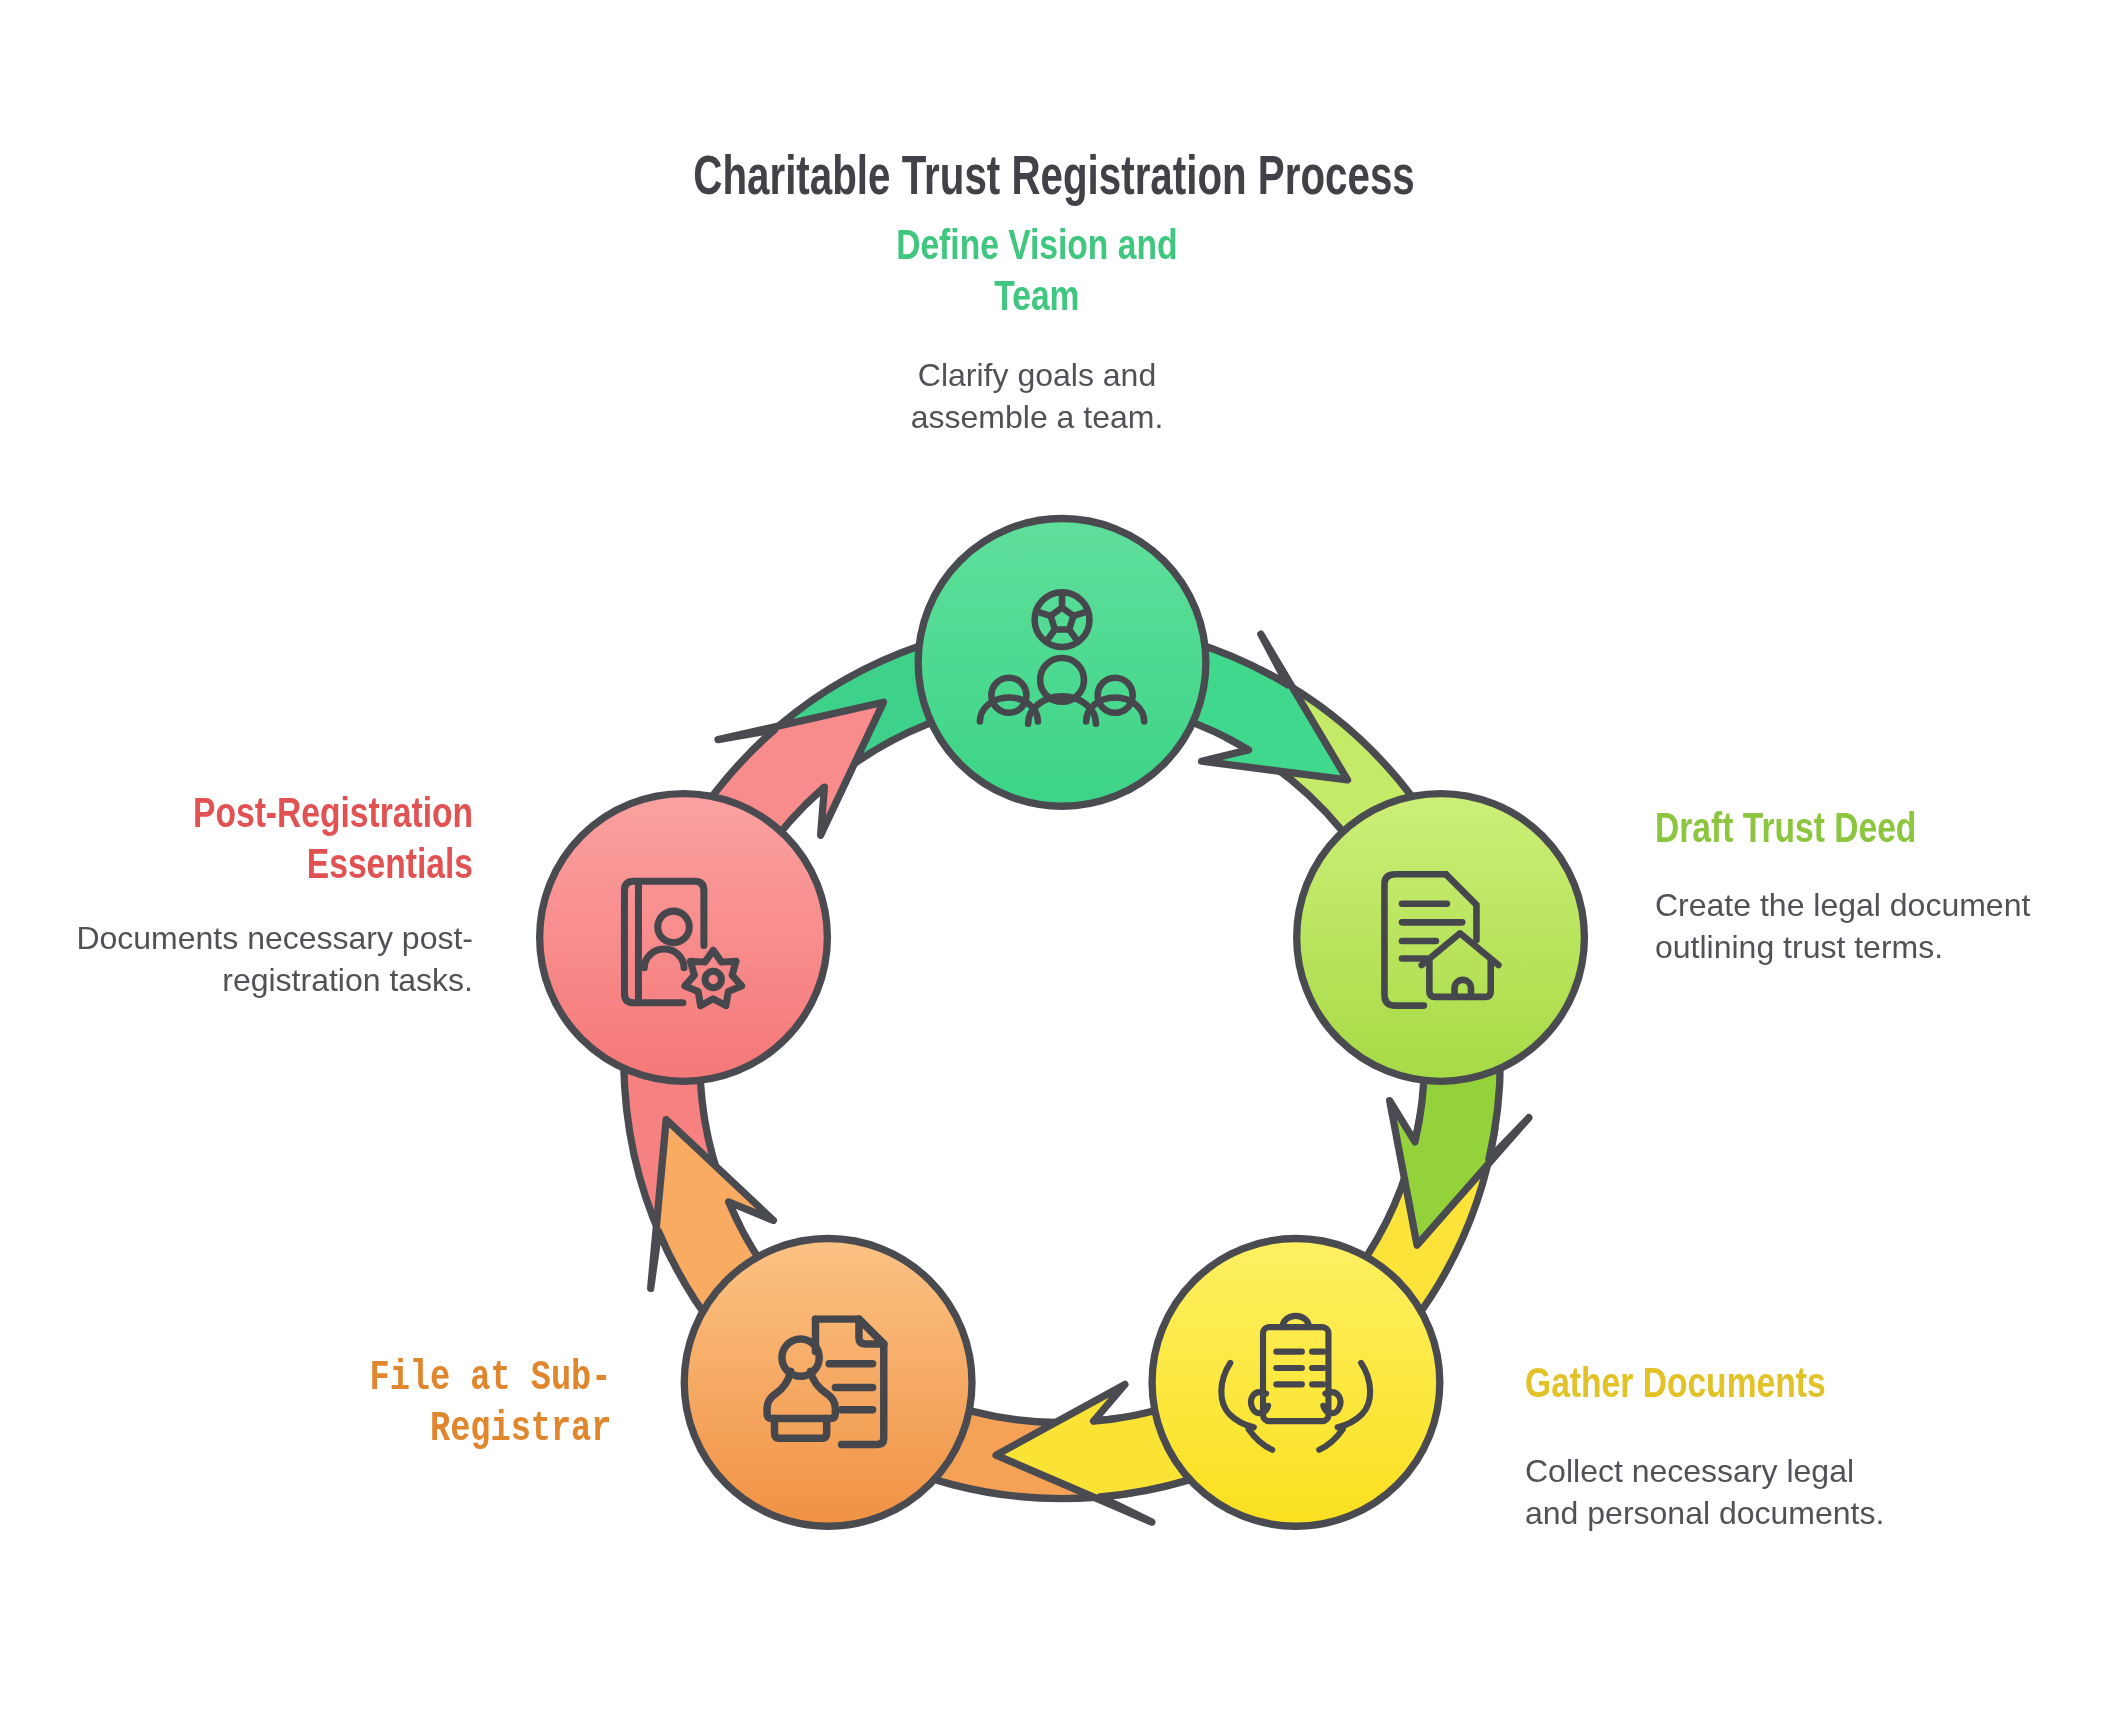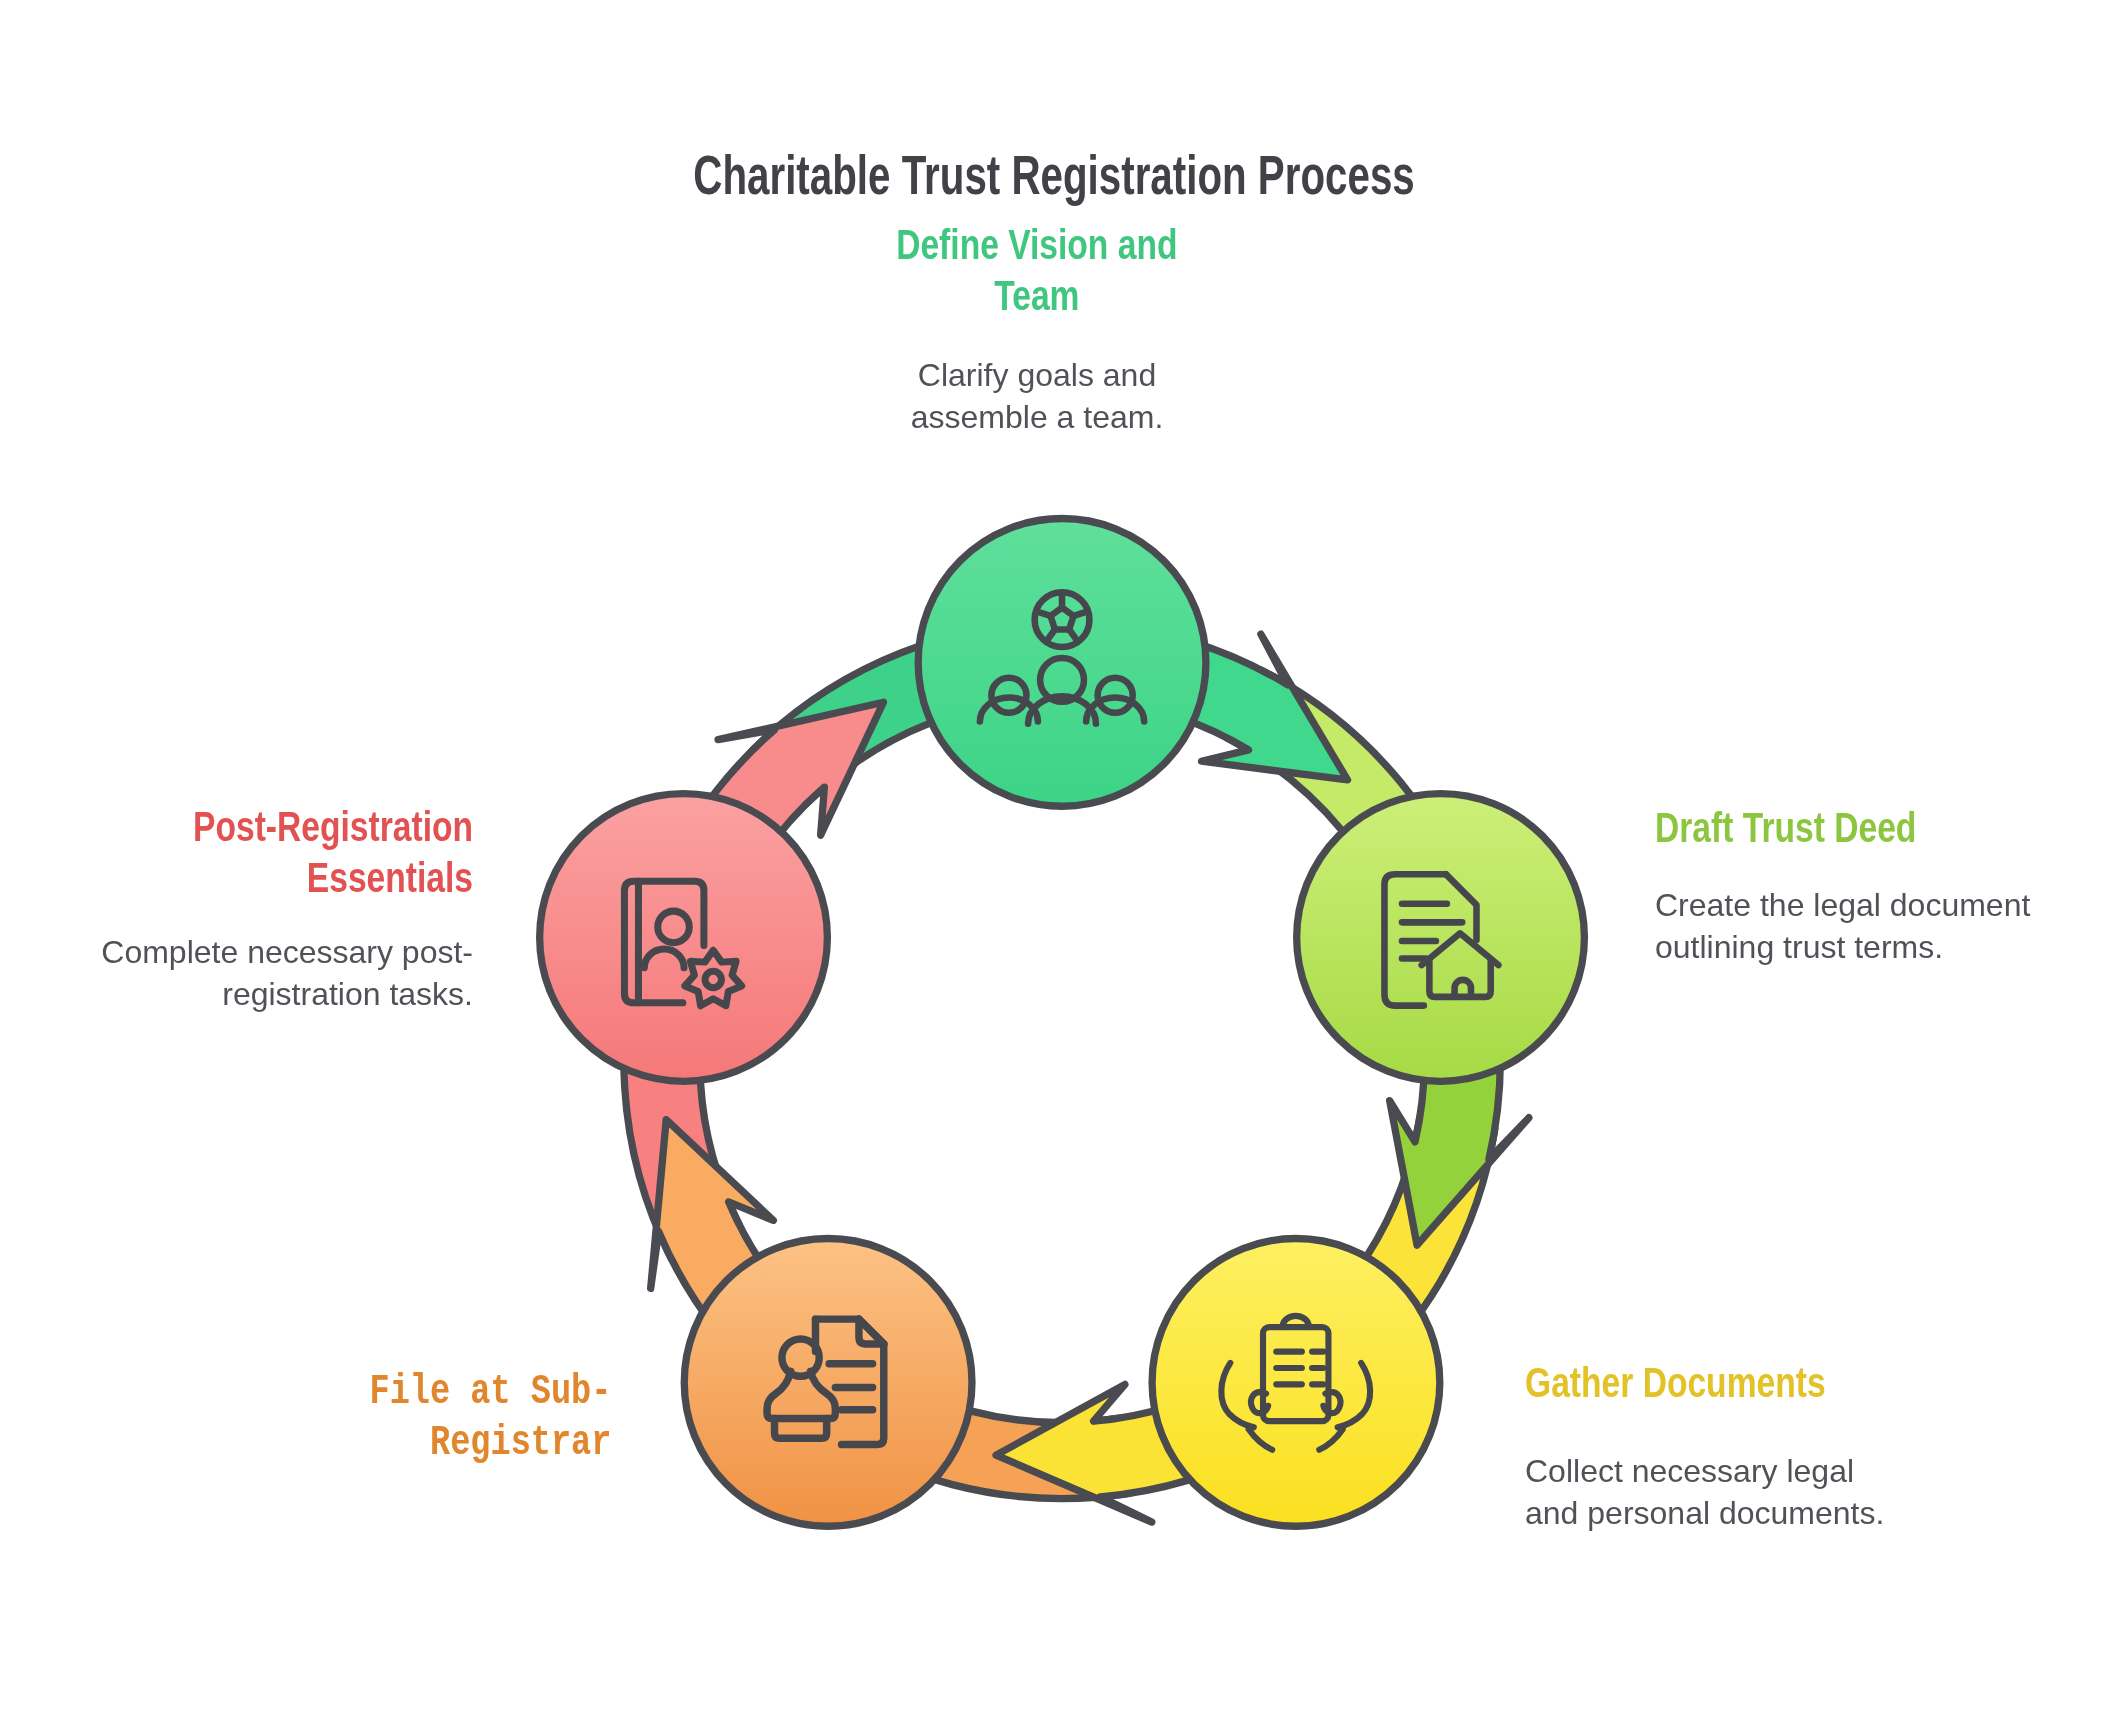--- a/index.html
+++ b/index.html
@@ -15,21 +15,21 @@
   .page-title{
     position:absolute;left:0;right:0;top:104px;text-align:center;
     font-size:56px;font-weight:bold;color:#414247;white-space:nowrap;
   }
   .squeeze-c{display:inline-block;transform:scaleX(0.72);transform-origin:center top;}
   .step-block{position:absolute;}
   .step-label{font-size:42px;font-weight:bold;line-height:1.22;white-space:pre-line;margin:0;}
   .sq{display:inline-block;transform:scaleX(0.80);}
   .align-c{text-align:center;} .align-c .sq{transform-origin:center top;}
   .align-l{text-align:left;}  .align-l .sq{transform-origin:left top;}
-  .align-r{text-align:right;margin-top:14px;} .align-r .sq{transform-origin:right top;}
+  .align-r{text-align:right;} .align-r .sq{transform-origin:right top;}
   .step-desc{font-size:32px;line-height:1.30;color:#515257;white-space:pre-line;margin:0;}
   #block-1{left:672px;  top:219px;  width:730px;}
   #block-1 .step-desc{margin-top:34px;}
   #block-2{left:1655px; top:802px; width:438px;}
   #block-2 .step-desc{margin-top:32px;}
   #block-3{left:1525px; top:1357px; width:482px;}
   #block-3 .step-desc{margin-top:43px;}
   #block-4{left:146px;  top:1353px; width:465px;}
   #block-4 .step-desc{margin-top:22px;}
   #block-5{left:44px;   top:787px; width:429px;}
@@ -165,18 +165,18 @@
   </div>
 
   <div id="block-4" class="step-block align-r">
     <h2 class="step-label" style="color: rgb(224, 135, 46); font-family: Liberation Mono, monospace;"><span class="sq">File at Sub-
 Registrar</span></h2>
   </div>
 
   <div id="block-5" class="step-block align-r">
     <h2 class="step-label" style="color: rgb(226, 82, 82);"><span class="sq">Post-Registration
 Essentials</span></h2>
-    <p class="step-desc">Complete necessary post-
+    <p class="step-desc">Documents necessary post-
 registration tasks.</p>
   </div>
 
 </div>
 
 
 </body></html>

